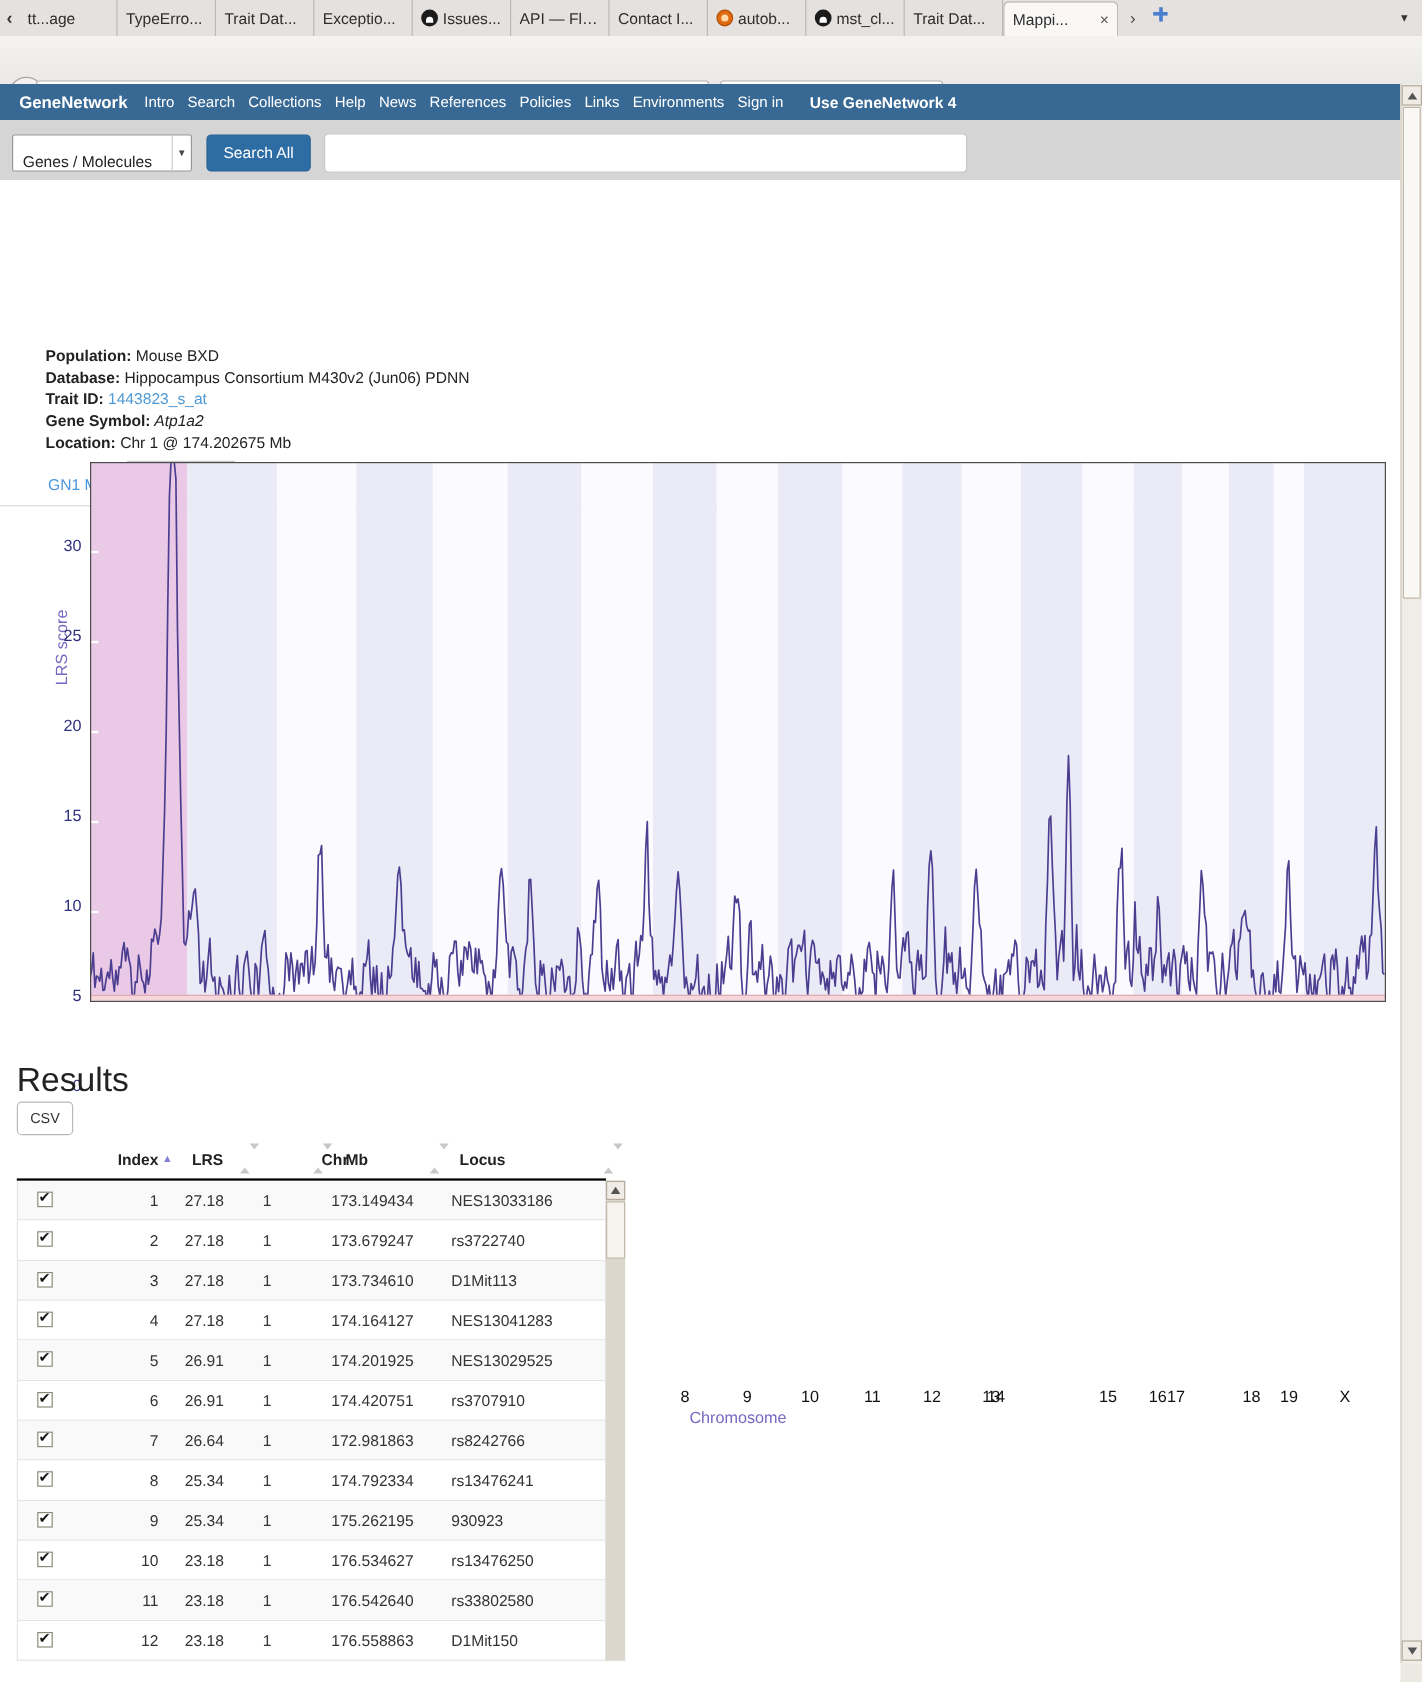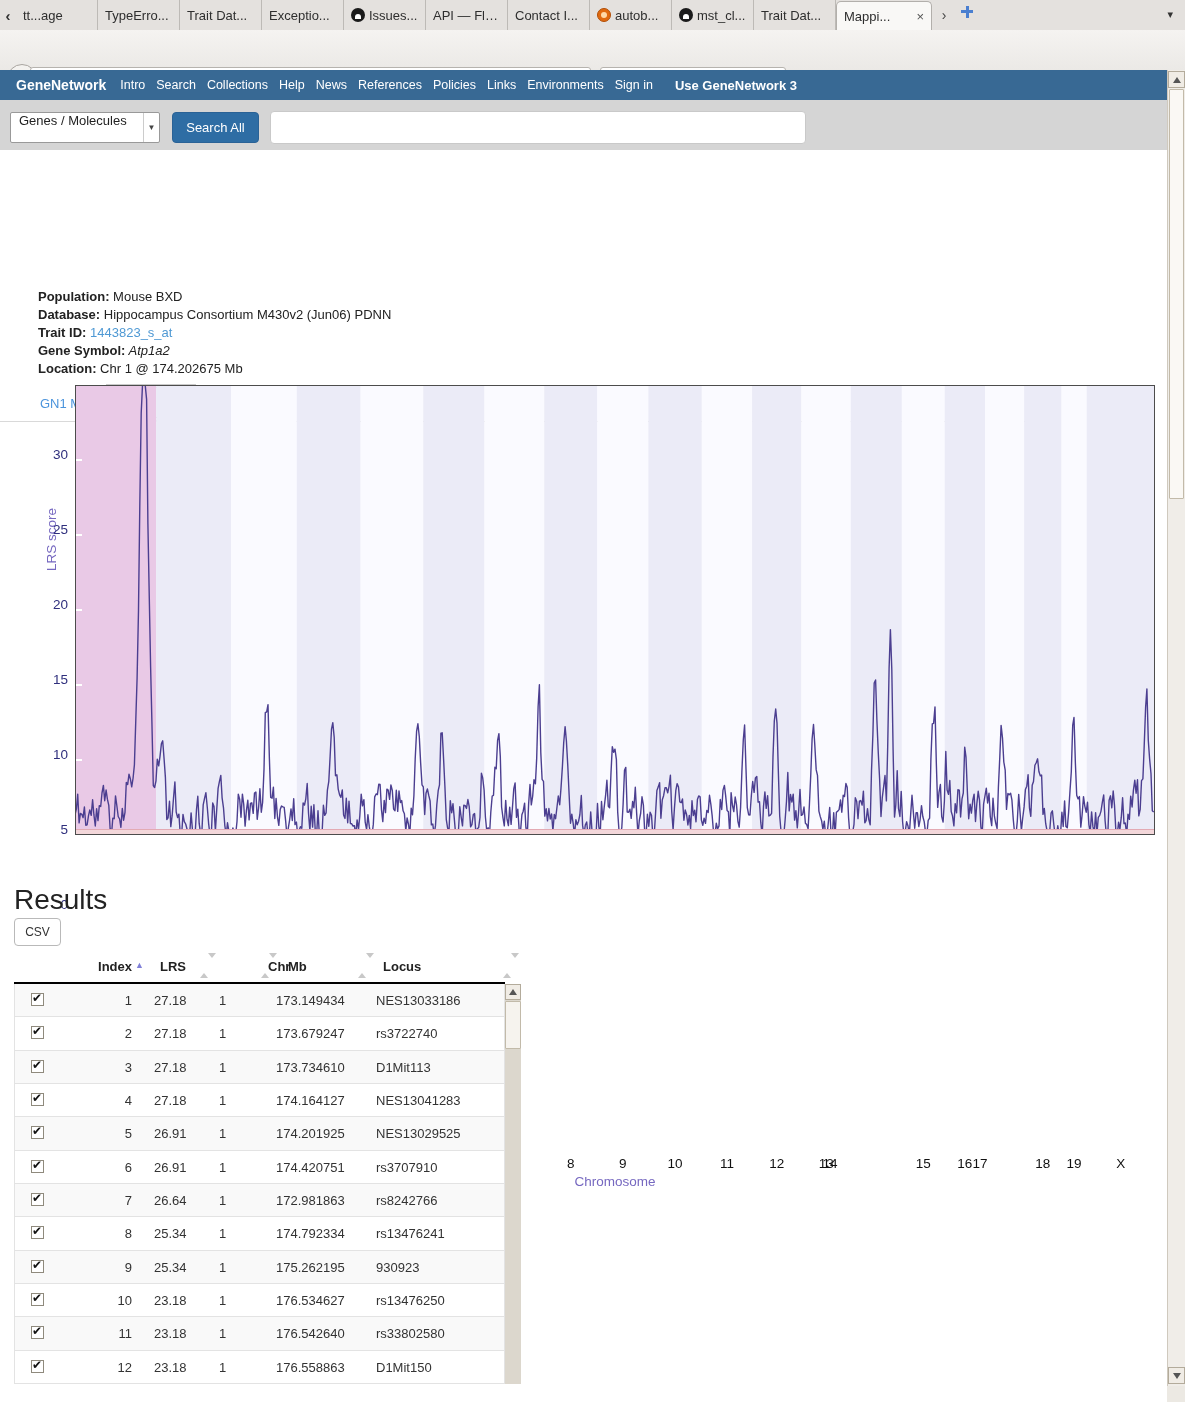--- a/index.html
+++ b/index.html
@@ -55,21 +55,21 @@
 
   
   #page{position:absolute;left:0;top:70px;width:1167px;height:1316px;background:#fff;overflow:hidden;}
   #gn-navbar{position:absolute;left:0;top:0;width:100%;height:30px;background:#386994;color:#fff;
     display:flex;align-items:center;}
   #gn-brand{font-weight:bold;font-size:14px;margin-left:16px;}
   #gn-navitems{display:flex;gap:11px;margin-left:14px;font-size:12.5px;}
   #gn-right{font-weight:bold;font-size:13px;margin-left:22px;}
   #searchrow{position:absolute;left:0;top:30px;width:100%;height:50px;background:#d5d5d5;}
   #cat-select{position:absolute;left:10px;top:12px;width:150px;height:31px;background:#fff;
-    border:1px solid #999;border-radius:2px;box-sizing:border-box;display:flex;align-items:flex-start;}
+    border:1px solid #999;border-radius:2px;box-sizing:border-box;display:flex;align-items:flex-end;}
   #cat-select .sel-label{padding-left:8px;color:#222;font-size:13px;flex:1;}
   #cat-select .sel-btn{width:15px;height:100%;border-left:1px solid #ccc;display:flex;align-items:center;justify-content:center;color:#444;font-size:8px;}
   #searchall-btn{position:absolute;left:172px;top:12px;width:87px;height:31px;background:#2e6da4;
     border:1px solid #2a6296;border-radius:4px;box-sizing:border-box;color:#fff;font-size:13px;
     display:flex;align-items:center;justify-content:center;}
   #global-search-input{position:absolute;left:270px;top:11px;width:536px;height:33px;background:#fff;
     border:1px solid #c9c9c9;border-radius:4px;box-sizing:border-box;font-size:13px;padding:0 8px;outline:none;}
 
   #page-title{position:absolute;left:38px;top:165px;font-size:22px;color:#222;}
   #trait-info{position:absolute;left:38px;top:218px;font-size:13px;line-height:18px;color:#222;}
@@ -258,21 +258,21 @@
           <span class="navitem">Search</span>
           <span class="navitem">Collections</span>
           <span class="navitem">Help</span>
           <span class="navitem">News</span>
           <span class="navitem">References</span>
           <span class="navitem">Policies</span>
           <span class="navitem">Links</span>
           <span class="navitem">Environments</span>
           <span class="navitem">Sign in</span>
         </span>
-      <span id="gn-right">Use GeneNetwork 3</span>
+      <span id="gn-right">Use GeneNetwork 4</span>
     </div>
 
     <div id="searchrow">
       <div id="cat-select">
         <span class="sel-label">Genes / Molecules</span>
         <span class="sel-btn">▼</span>
       </div>
       <div id="searchall-btn">Search All</div>
       <input id="global-search-input" value="" style="">
     </div>

